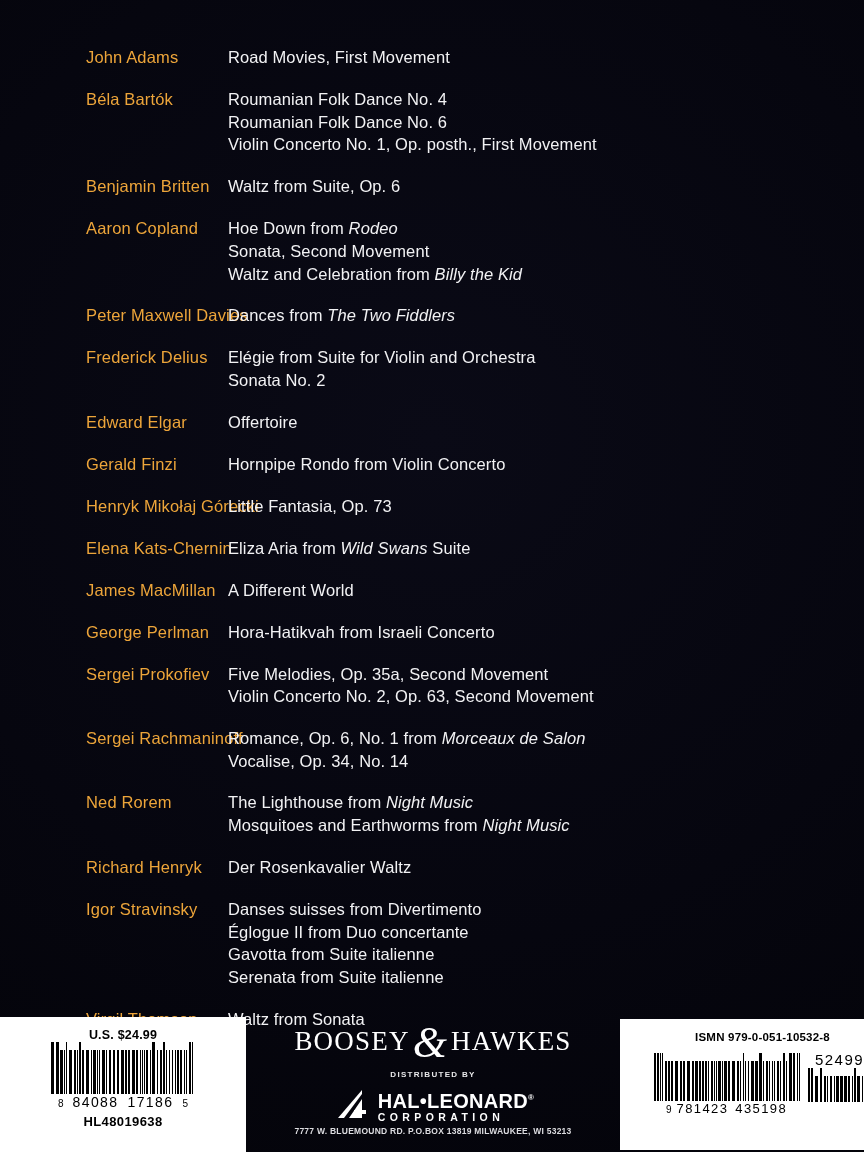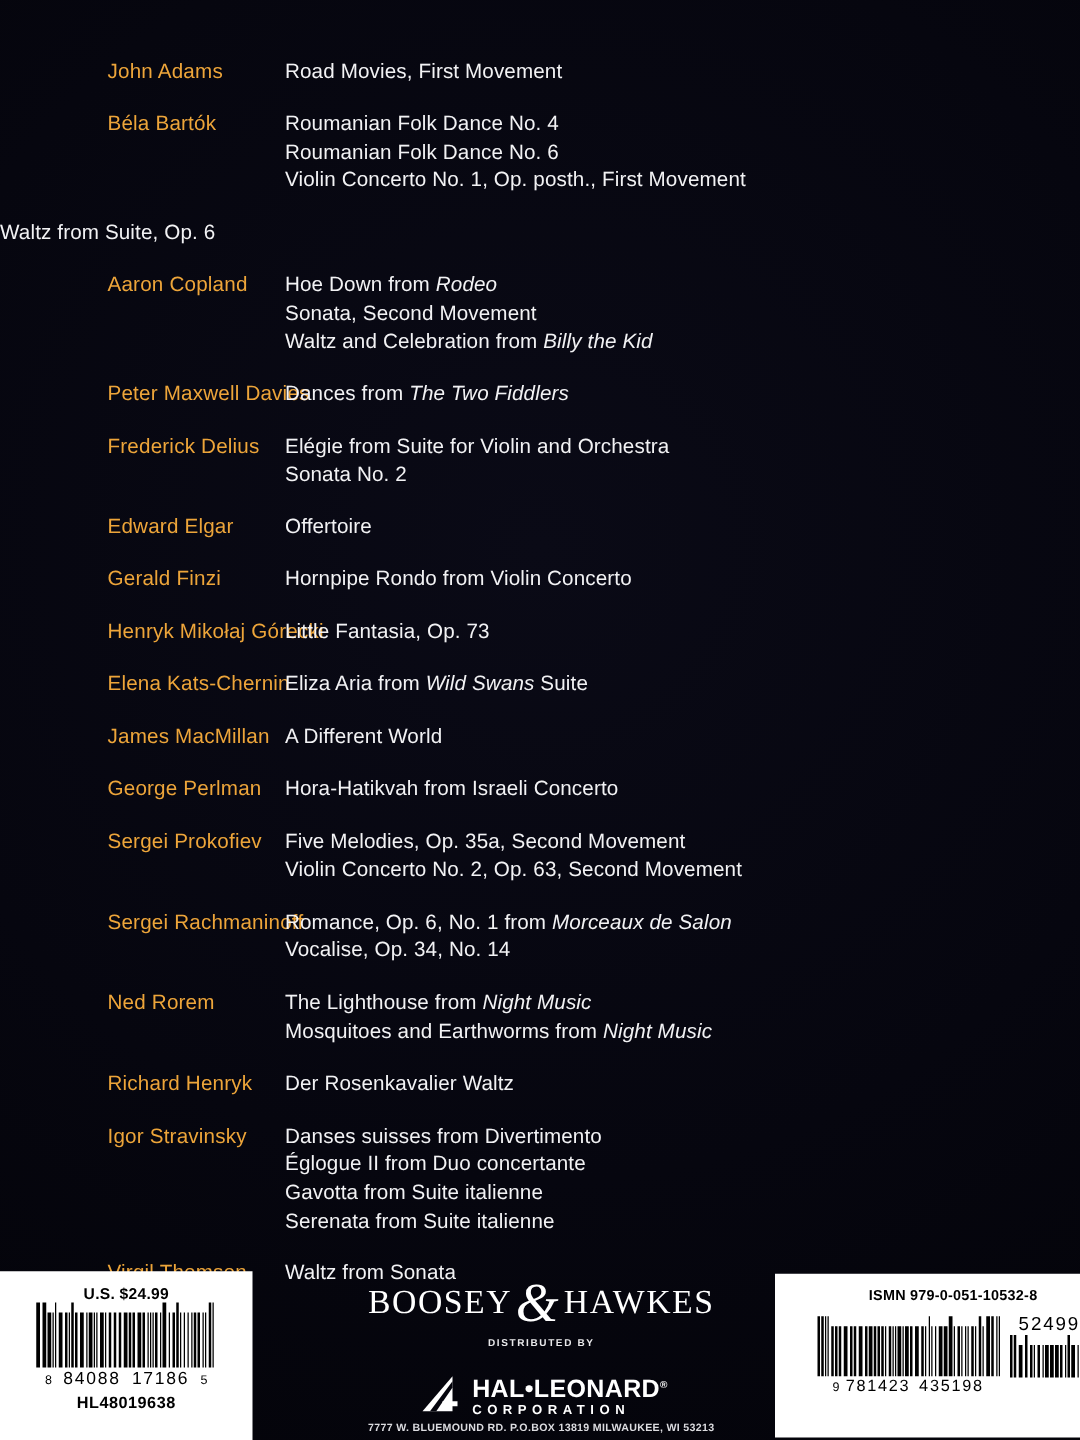--- a/index.html
+++ b/index.html
@@ -67,21 +67,21 @@
     position: absolute;
     background: #ffffff;
     box-sizing: border-box;
     display: flex;
     flex-direction: column;
     align-items: center;
   }
   .barcode-box.left {
     left: 0px;
     top: 2px;
-    width: 202px;
+    width: 246px;
     height: 135px;
     padding-top: 11px;
   }
   .barcode-box.right {
     right: 0px;
     top: 4px;
     width: 244px;
     height: 131px;
     padding-top: 12px;
     padding-left: 41px;
@@ -155,21 +155,21 @@
   }
   .dist-by {
     margin-top: 12px;
     color: #e8e8ea;
     font-size: 8px;
     font-weight: bold;
     letter-spacing: 1.3px;
     text-transform: uppercase;
   }
   .hl-row {
-    margin-top: 19px;
+    margin-top: 9px;
     display: flex;
     align-items: center;
     justify-content: center;
   }
   .hl-mark {
     width: 40px;
     height: 34px;
     position: relative;
     margin-right: 6px;
     flex: 0 0 40px;
@@ -214,20 +214,21 @@
       </div>
       <div class="entry">
         <div class="composer">Béla Bartók</div>
         <div class="works">
           <div class="work"><span>Roumanian Folk Dance No. 4</span></div>
           <div class="work"><span>Roumanian Folk Dance No. 6</span></div>
           <div class="work"><span>Violin Concerto No. 1, Op. posth., First Movement</span></div>
         </div>
       </div>
       <div class="entry">
+        <div class="composer">Benjamin Britten</div>
         <div class="works">
           <div class="work"><span>Waltz from Suite, Op. 6</span></div>
         </div>
       </div>
       <div class="entry">
         <div class="composer">Aaron Copland</div>
         <div class="works">
           <div class="work"><span>Hoe Down from </span><i>Rodeo</i></div>
           <div class="work"><span>Sonata, Second Movement</span></div>
           <div class="work"><span>Waltz and Celebration from </span><i>Billy the Kid</i></div>

